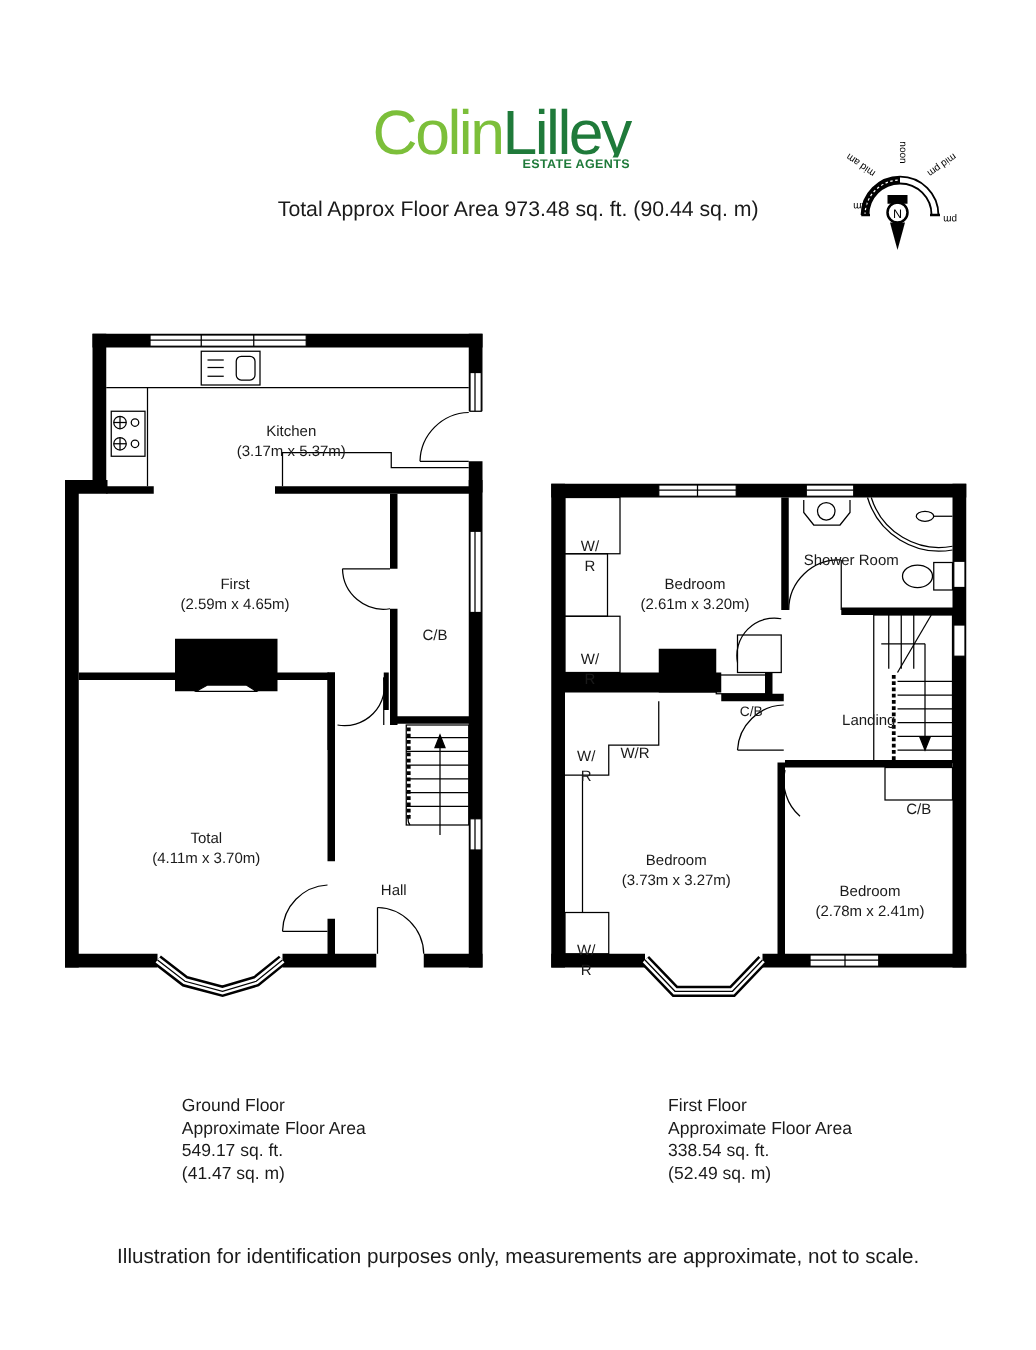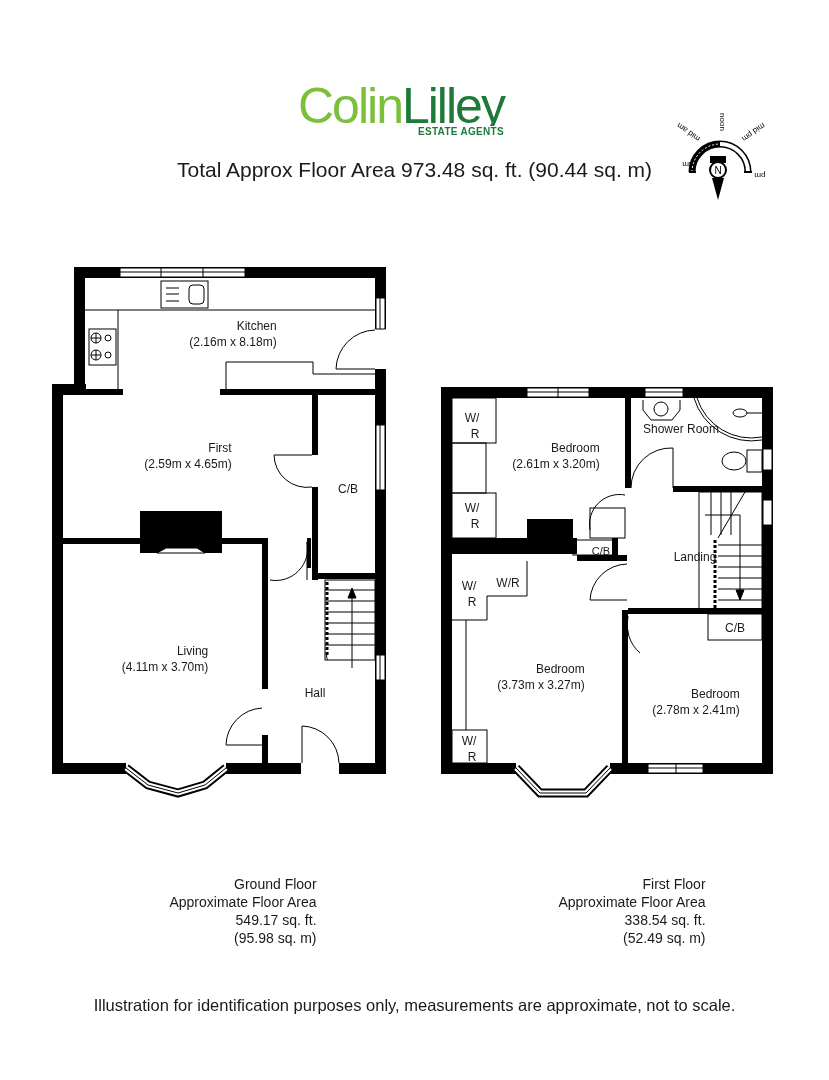--- a/index.html
+++ b/index.html
@@ -3,25 +3,25 @@
 <meta charset="utf-8">
 <style>
   html, body { margin: 0; padding: 0; background: #ffffff; }
   body { width: 829px; height: 1080px; position: relative; overflow: hidden;
          font-family: "Liberation Sans", sans-serif; color: #1a1a1a; }
   .logo { position: absolute; left: 298px; top: 80px; width: 240px; height: 60px; }
   .logo-main { position: absolute; left: 0; top: -4px; font-size: 50px; letter-spacing: -2px; font-weight: normal; line-height: 60px; white-space: nowrap; }
   .logo-colin { color: #7cbf3a; }
   .logo-lilley { color: #1f7a3a; }
   .logo-sub { position: absolute; left: 118px; top: 46px; font-size: 10px; color: #1f7a3a; letter-spacing: 0.3px; font-weight: bold; background: #fff; padding: 0 2px; white-space: nowrap; }
-  .total-area { position: absolute; left: 0; width: 829px; top: 158px; text-align: center; font-size: 21px; }
+  .total-area { position: absolute; left: 0; width: 829px; top: 158px; text-align: center; font-size: 17px; }
   .compass { position: absolute; left: 660px; top: 100px; width: 120px; height: 110px; }
   .plan { position: absolute; left: 0; top: 0; }
-  .room-label { position: absolute; text-align: right; font-size: 12px; line-height: 16px; white-space: nowrap; transform: translateX(-50%); }
-  .floor-caption { position: absolute; text-align: right; font-size: 14px; line-height: 18px; transform: translateX(-50%); white-space: nowrap; margin-left: 24px; }
+  .room-label { position: absolute; text-align: center; font-size: 12px; line-height: 16px; white-space: nowrap; transform: translateX(-50%); margin-top: 19px; }
+  .floor-caption { position: absolute; text-align: left; font-size: 14px; line-height: 18px; transform: translateX(-50%); white-space: nowrap; }
   .disclaimer { position: absolute; left: 0; width: 829px; top: 996px; text-align: center; font-size: 16.5px; }
 </style>
 </head>
 <body>
 
 <div class="logo">
   <div class="logo-main"><span class="logo-colin">Colin</span><span class="logo-lilley">Lilley</span></div>
   <div class="logo-sub">ESTATE AGENTS</div>
 </div>
 
@@ -222,31 +222,31 @@
     <line x1="648" y1="768" x2="703" y2="768"></line>
       <line x1="676" y1="764" x2="676" y2="773"></line>
     <polyline points="516,768 540,793 586,793 610,768" stroke-width="9" stroke="#000"></polyline>
     <polyline points="516,768 540,793 586,793 610,768" stroke-width="5" stroke="#fff"></polyline>
     <polyline points="516,768 540,793 586,793 610,768" stroke-width="1" stroke="#000"></polyline>
   </g>
 </svg>
 
 <div class="room-label" style="left:233px; top:318px;">
   <div>Kitchen</div>
-  <div>(2.16m x 8.18m)</div>
+  <div>(3.17m x 5.37m)</div>
 </div>
 <div class="room-label" style="left:188px; top:440px;">
   <div>First</div>
   <div>(2.59m x 4.65m)</div>
 </div>
 <div class="room-label" style="left:348px; top:481px;">
   <div>C/B</div>
 </div>
 <div class="room-label" style="left:165px; top:643px;">
-  <div>Living</div>
+  <div>Total</div>
   <div>(4.11m x 3.70m)</div>
 </div>
 <div class="room-label" style="left:315px; top:685px;">
   <div>Hall</div>
 </div>
 
 <div class="room-label" style="left:556px; top:440px;">
   <div>Bedroom</div>
   <div>(2.61m x 3.20m)</div>
 </div>
@@ -288,21 +288,21 @@
   <div>R</div>
 </div>
 <div class="room-label" style="left:735px; top:620px;">
   <div>C/B</div>
 </div>
 
 <div class="floor-caption" style="left:219px; top:875px;">
   <div>Ground Floor</div>
   <div>Approximate Floor Area</div>
   <div>549.17 sq. ft.</div>
-  <div>(95.98 sq. m)</div>
+  <div>(41.47 sq. m)</div>
 </div>
 <div class="floor-caption" style="left:608px; top:875px;">
   <div>First Floor</div>
   <div>Approximate Floor Area</div>
   <div>338.54 sq. ft.</div>
   <div>(52.49 sq. m)</div>
 </div>
 
 <div class="disclaimer">Illustration for identification purposes only, measurements are approximate, not to scale.</div>
 

